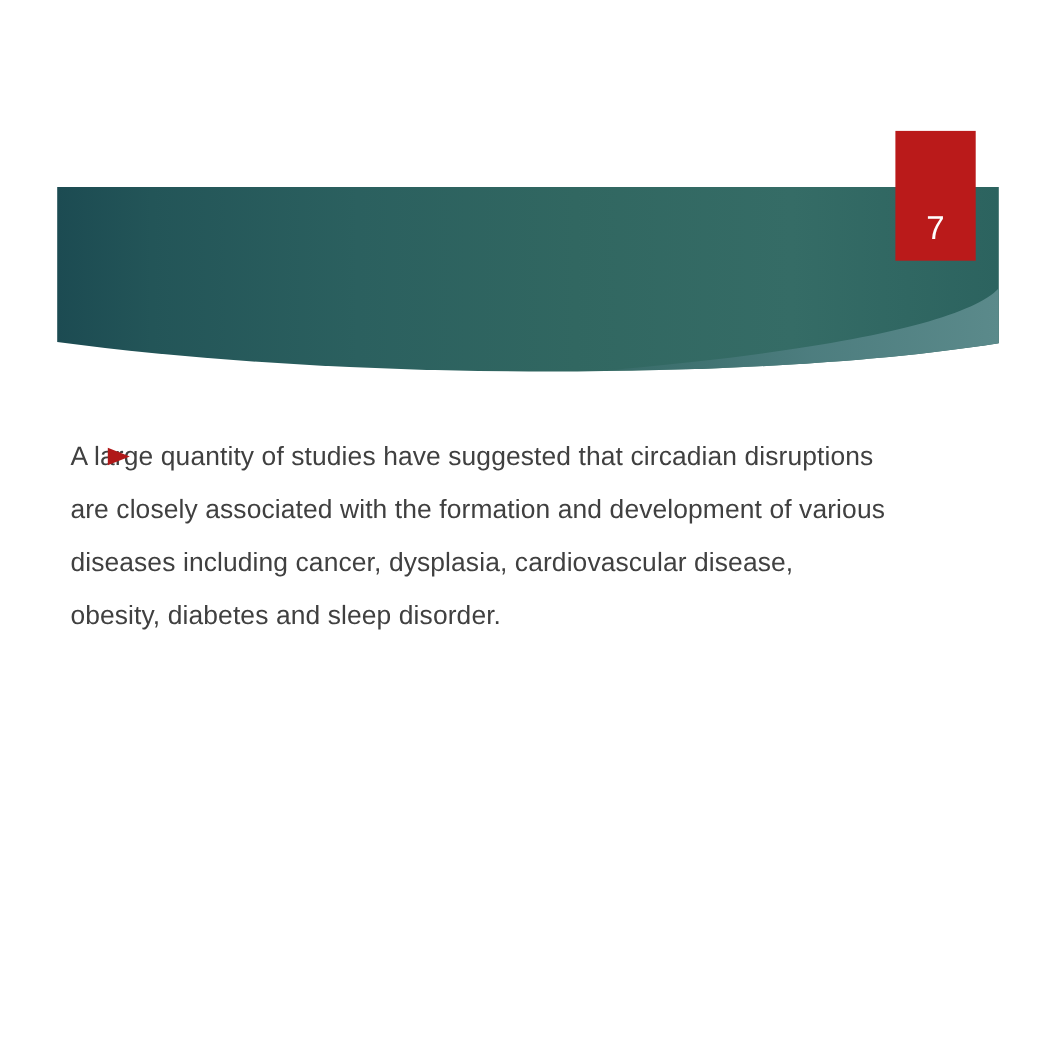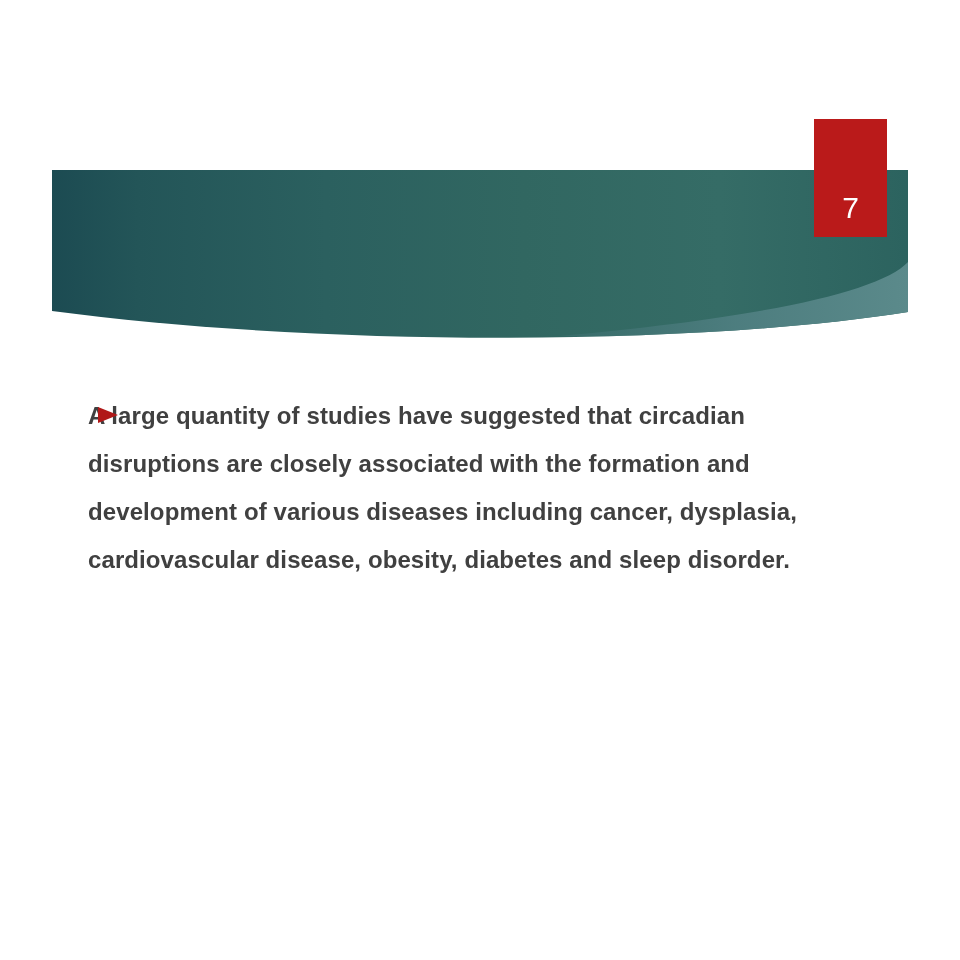--- a/index.html
+++ b/index.html
@@ -59,23 +59,22 @@
 
   
   .content {
     position: absolute;
     left: 0;
     top: 392px;
     width: 960px;
   }
   .bullet-row {
     position: relative;
-    padding-left: 88px;
+    padding-left: 64px;
     padding-right: 152px;
-    font-weight: bold;
   }
   .bullet-marker {
     position: absolute;
     left: 98px;
     top: 15px;
     width: 0;
     height: 0;
     border-top: 8px solid transparent;
     border-bottom: 8px solid transparent;
     border-left: 20px solid #B01818;

